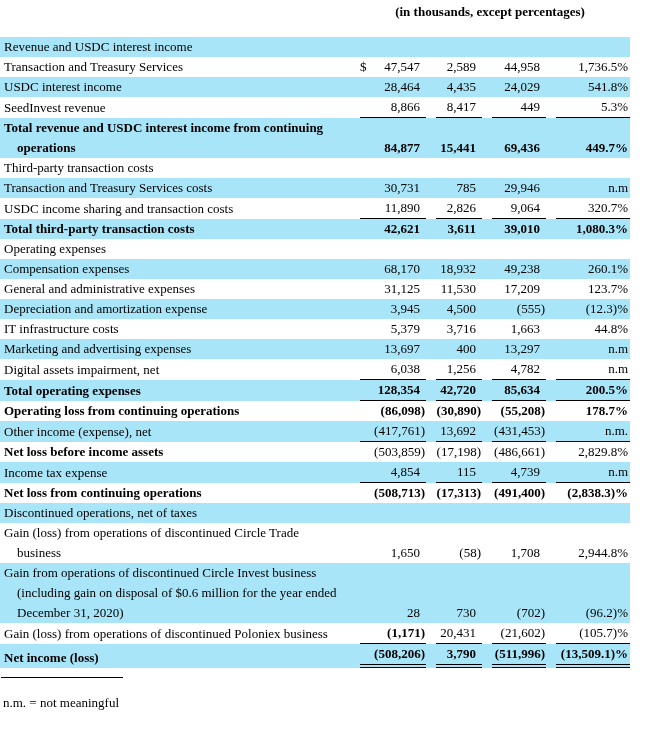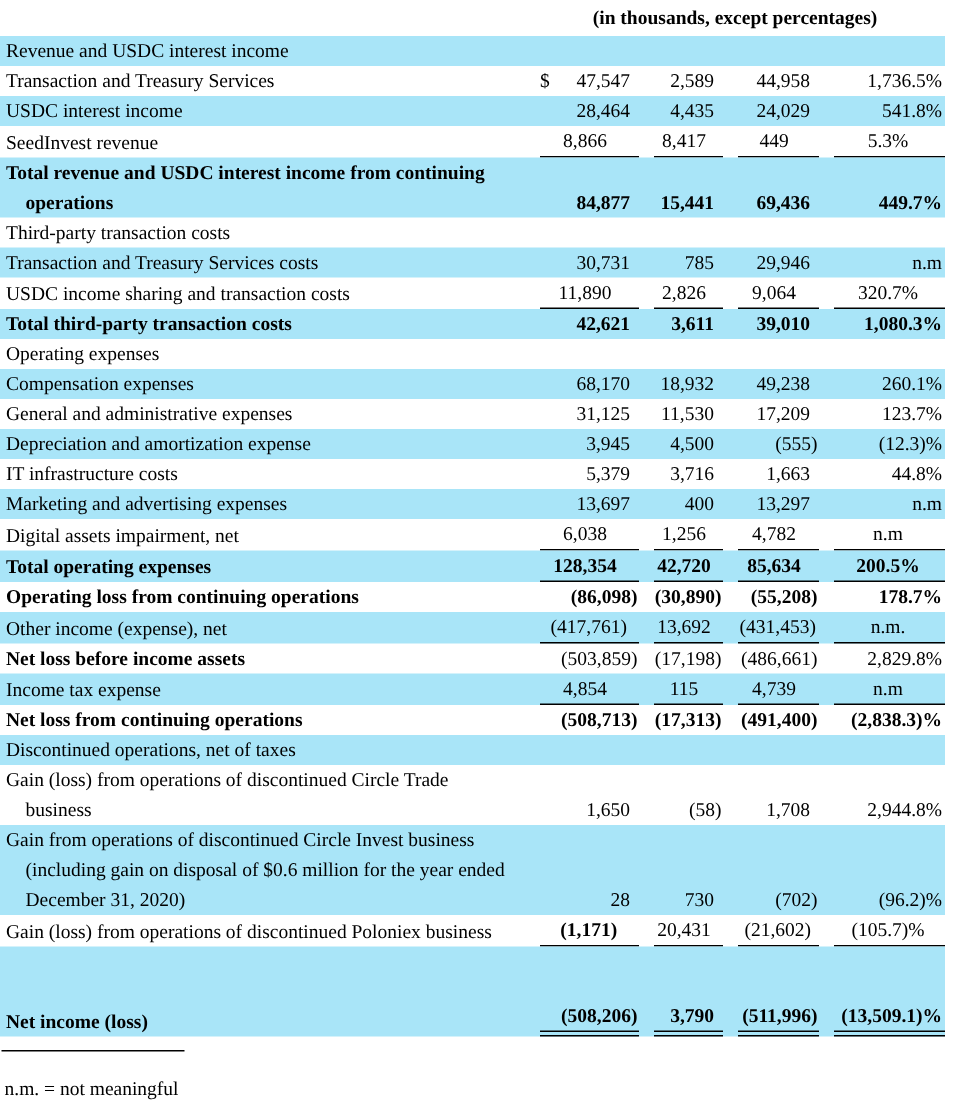--- a/index.html
+++ b/index.html
@@ -12,30 +12,30 @@
   table{border-collapse:collapse;table-layout:fixed;width:630px;}
   td{vertical-align:bottom;line-height:20px;padding:0;}
   tr.shade{background:var(--hl,#a9e5f8);}
   .b{font-weight:bold;}
   .label{padding-left:4px;padding-right:6px;text-indent:-13px;}
   td.label{padding-left:17px;text-indent:-13px;margin-top:34px;}
   td.section-label{font-weight:normal;padding-left:4px;text-indent:0;}
   td.num{padding-left:10px;}
   .cell{display:block;text-align:right;line-height:20px;}
   .cell.center{text-align:center;}
-  .rule1{border-bottom:1px solid #000;text-align:center;}
-  .rule2{border-bottom:4px double #000;margin-top:36px;}
+  .rule1{border-bottom:1px solid #000;}
+  .rule2{border-bottom:4px double #000;}
   .cur{float:left;}
   .pos{padding-right:6px;}
   .neg{padding-right:1px;}
   .pct{padding-right:2px;}
   thead .cell{font-weight:bold;}
   thead td{line-height:18px;}
   tr.hdr-title td{padding-top:2px;}
-  tr.hdr-note td{line-height:19px;padding-bottom:2px;margin-top:44px;}
+  tr.hdr-note td{line-height:19px;padding-bottom:15px;margin-top:44px;}
   .footnote-rule{width:122px;border-top:1px solid #000;margin:9px 0 0 1px;}
   .footnote{margin:16px 0 0 3px;line-height:18px;}
 </style>
 </head>
 <body>
 
 <div class="page">
   <table>
     <colgroup>
       <col style="width:350px">

